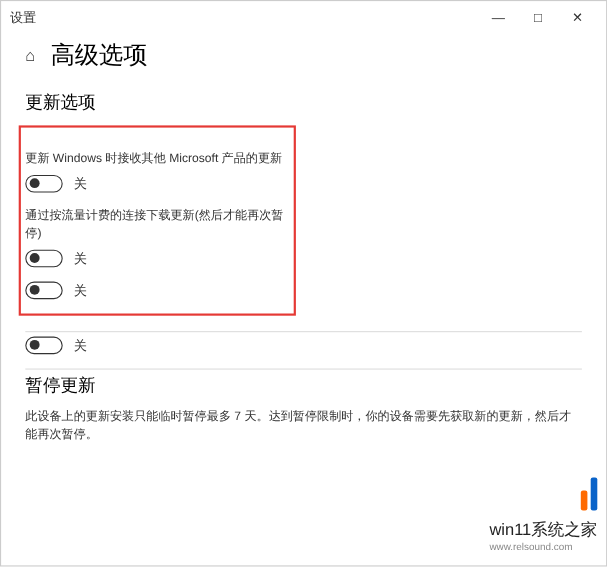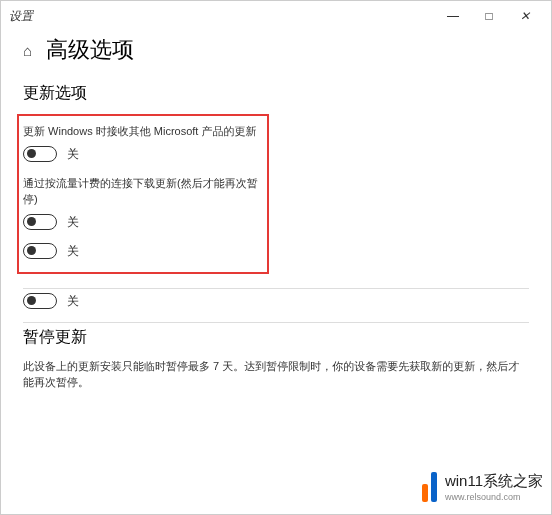--- a/index.html
+++ b/index.html
@@ -10,21 +10,20 @@
       background: #fff;
       position: relative;
       overflow: hidden;
       border: 1px solid #ccc;
     }
     .titlebar {
       height: 30px;
       display: flex;
       align-items: center;
       padding: 0 8px;
-      font-style: italic;
     }
     .titlebar .left {
       display: flex;
       align-items: center;
       gap: 6px;
       flex: 1;
     }
     .titlebar .title-text {
       font-size: 12px;
       color: #333;
@@ -62,21 +61,21 @@
       color: #000;
     }
     .section-title {
       font-size: 16px;
       font-weight: 400;
       color: #000;
       margin-bottom: 10px;
     }
     .highlight-box {
       border: 2px solid #e53935;
-      padding: 7px 8px 10px 4px;
+      padding: 20px 8px 10px 4px;
       margin-left: -6px;
       margin-bottom: 14px;
       width: 252px;
     }
     .option-label {
       font-size: 11px;
       color: #333;
       line-height: 1.5;
       margin-bottom: 6px;
     }
@@ -124,20 +123,21 @@
       margin: 8px 0 4px 0;
     }
     
     .watermark {
       position: absolute;
       bottom: 12px;
       right: 8px;
       display: flex;
       align-items: flex-end;
       gap: 8px;
+      flex-direction: column;
     }
     .wm-logo {
       display: flex;
       gap: 3px;
     }
     .wm-bar {
       width: 6px;
       border-radius: 2px;
     }
     .wm-bar.b1 { height: 18px; background: #ff6a00; align-self: flex-end; }

